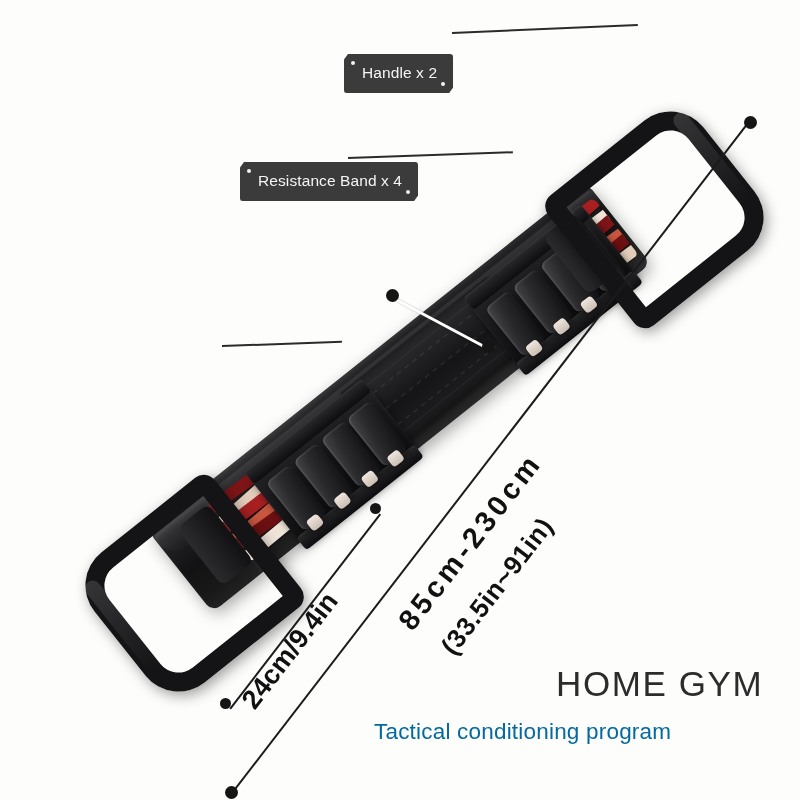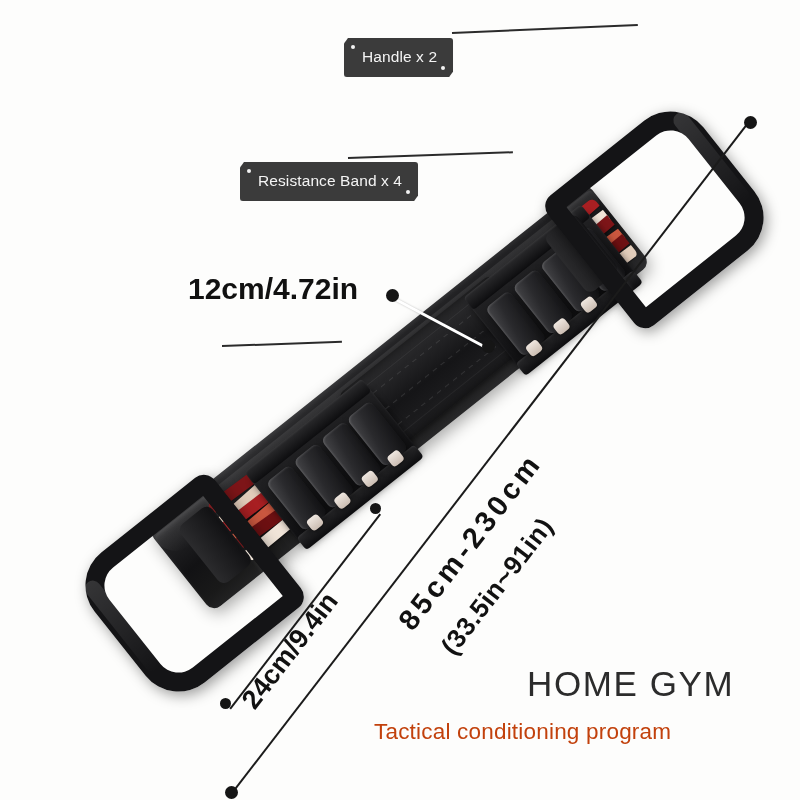--- a/index.html
+++ b/index.html
@@ -132,21 +132,21 @@
   .dim-line-white{position:absolute;background:#ffffff;height:3px;transform-origin:left center;
     box-shadow:0 0 2px rgba(0,0,0,.25);}
   .dot-dark{position:absolute;width:13px;height:13px;border-radius:50%;background:#151515;}
   .dot-dark.sm{width:11px;height:11px;}
 
   
   .brand-title{
     position:absolute;color:#2c2c2c;font-size:35px;font-weight:400;letter-spacing:1.6px;
   }
   .brand-sub{
-    position:absolute;color:#c2410c;font-size:22.5px;font-weight:400;letter-spacing:.2px;
+    position:absolute;color:#0369a1;font-size:22.5px;font-weight:400;letter-spacing:.2px;
   }
 </style>
 </head>
 <body>
 
 <div id="stage">
 
   <div class="product-wrap">
 
     <div class="bar-body">
@@ -218,47 +218,46 @@
       <div class="handle-ring" style="transform:scaleX(-1);"></div>
     </div>
 
     <div class="handle" style="left:-6px;top:0px;">
       <div class="handle-neck" style="left:120px;top:38px;"></div>
       <div class="handle-ring"></div>
     </div>
   </div>
 
   <div class="leader" style="left:452px;top:32px;width:186px;transform:rotate(-2.5deg);transform-origin:left center;"></div>
-  <div class="tag" style="left:344px;top:38px;">
+  <div class="tag" style="left:344px;top:54px;">
     <span class="dot-tl"></span>
     <span>Handle x 2</span>
     <span class="dot-br"></span>
   </div>
 
   <div class="leader" style="left:348px;top:157px;width:165px;transform:rotate(-2deg);transform-origin:left center;"></div>
   <div class="tag" style="left:240px;top:162px;">
     <span class="dot-tl"></span>
     <span>Resistance Band x 4</span>
     <span class="dot-br"></span>
   </div>
 
   <div class="leader" style="left:222px;top:345px;width:120px;transform:rotate(-2deg);transform-origin:left center;"></div>
 
-  <div class="dim-text" style="left:188px;top:272px;font-size:30px;">12cm/4.72in</div>
   <div class="dim-line-white" style="left:392px;top:296px;width:108px;transform:rotate(28deg);"></div>
   <div class="dot-dark" style="left:386px;top:289px;"></div>
   <div class="dot-dark" style="left:482px;top:340px;"></div>
 
   <div class="dim-line-dark" style="left:230px;top:708px;width:246px;transform:rotate(-52.4deg);"></div>
   <div class="dot-dark sm" style="left:370px;top:503px;"></div>
   <div class="dot-dark sm" style="left:220px;top:698px;"></div>
   <div class="dim-text" style="left:248px;top:690px;font-size:27px;transform:rotate(-52.4deg);">24cm/9.4in</div>
 
   <div class="dim-line-dark" style="left:232px;top:792px;width:845px;transform:rotate(-52.4deg);"></div>
   <div class="dot-dark" style="left:744px;top:116px;"></div>
   <div class="dot-dark" style="left:225px;top:786px;"></div>
   <div class="dim-text" style="left:405px;top:610px;font-size:29px;letter-spacing:4px;transform:rotate(-52.4deg);">85cm-230cm</div>
   <div class="dim-text" style="left:447px;top:636px;font-size:26px;letter-spacing:.5px;transform:rotate(-52.4deg);">(33.5in~91in)</div>
 
-  <div class="brand-title" style="left:527px;top:664px;">HOME GYM</div>
+  <div class="brand-title" style="left:556px;top:664px;">HOME GYM</div>
   <div class="brand-sub" style="left:374px;top:719px;">Tactical conditioning program</div>
 
 </div>
 
 </body></html>

